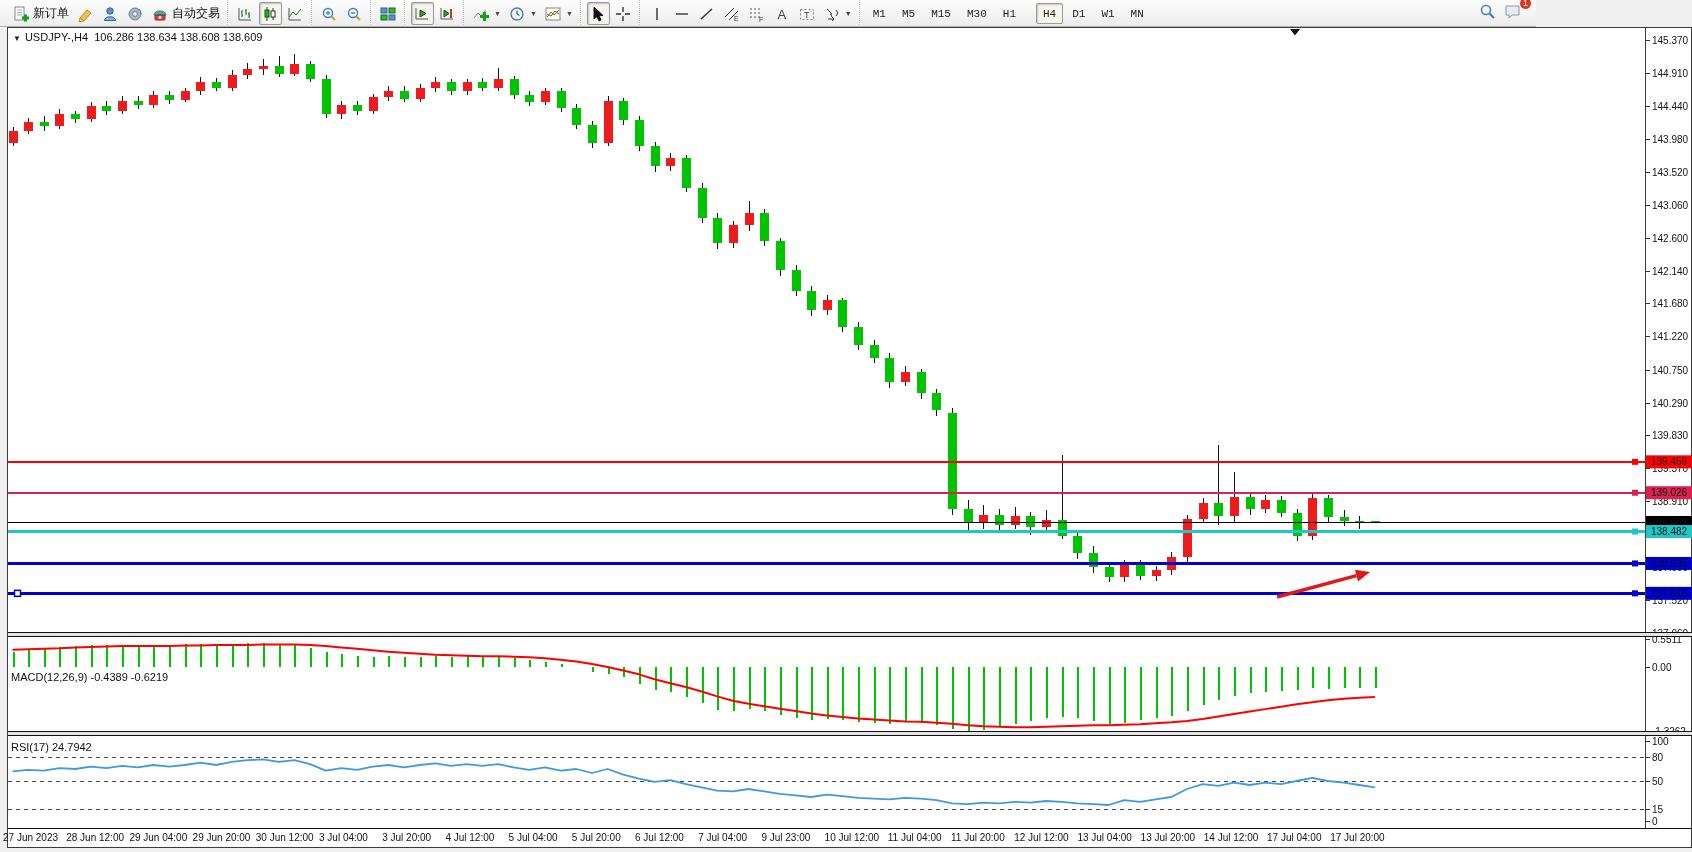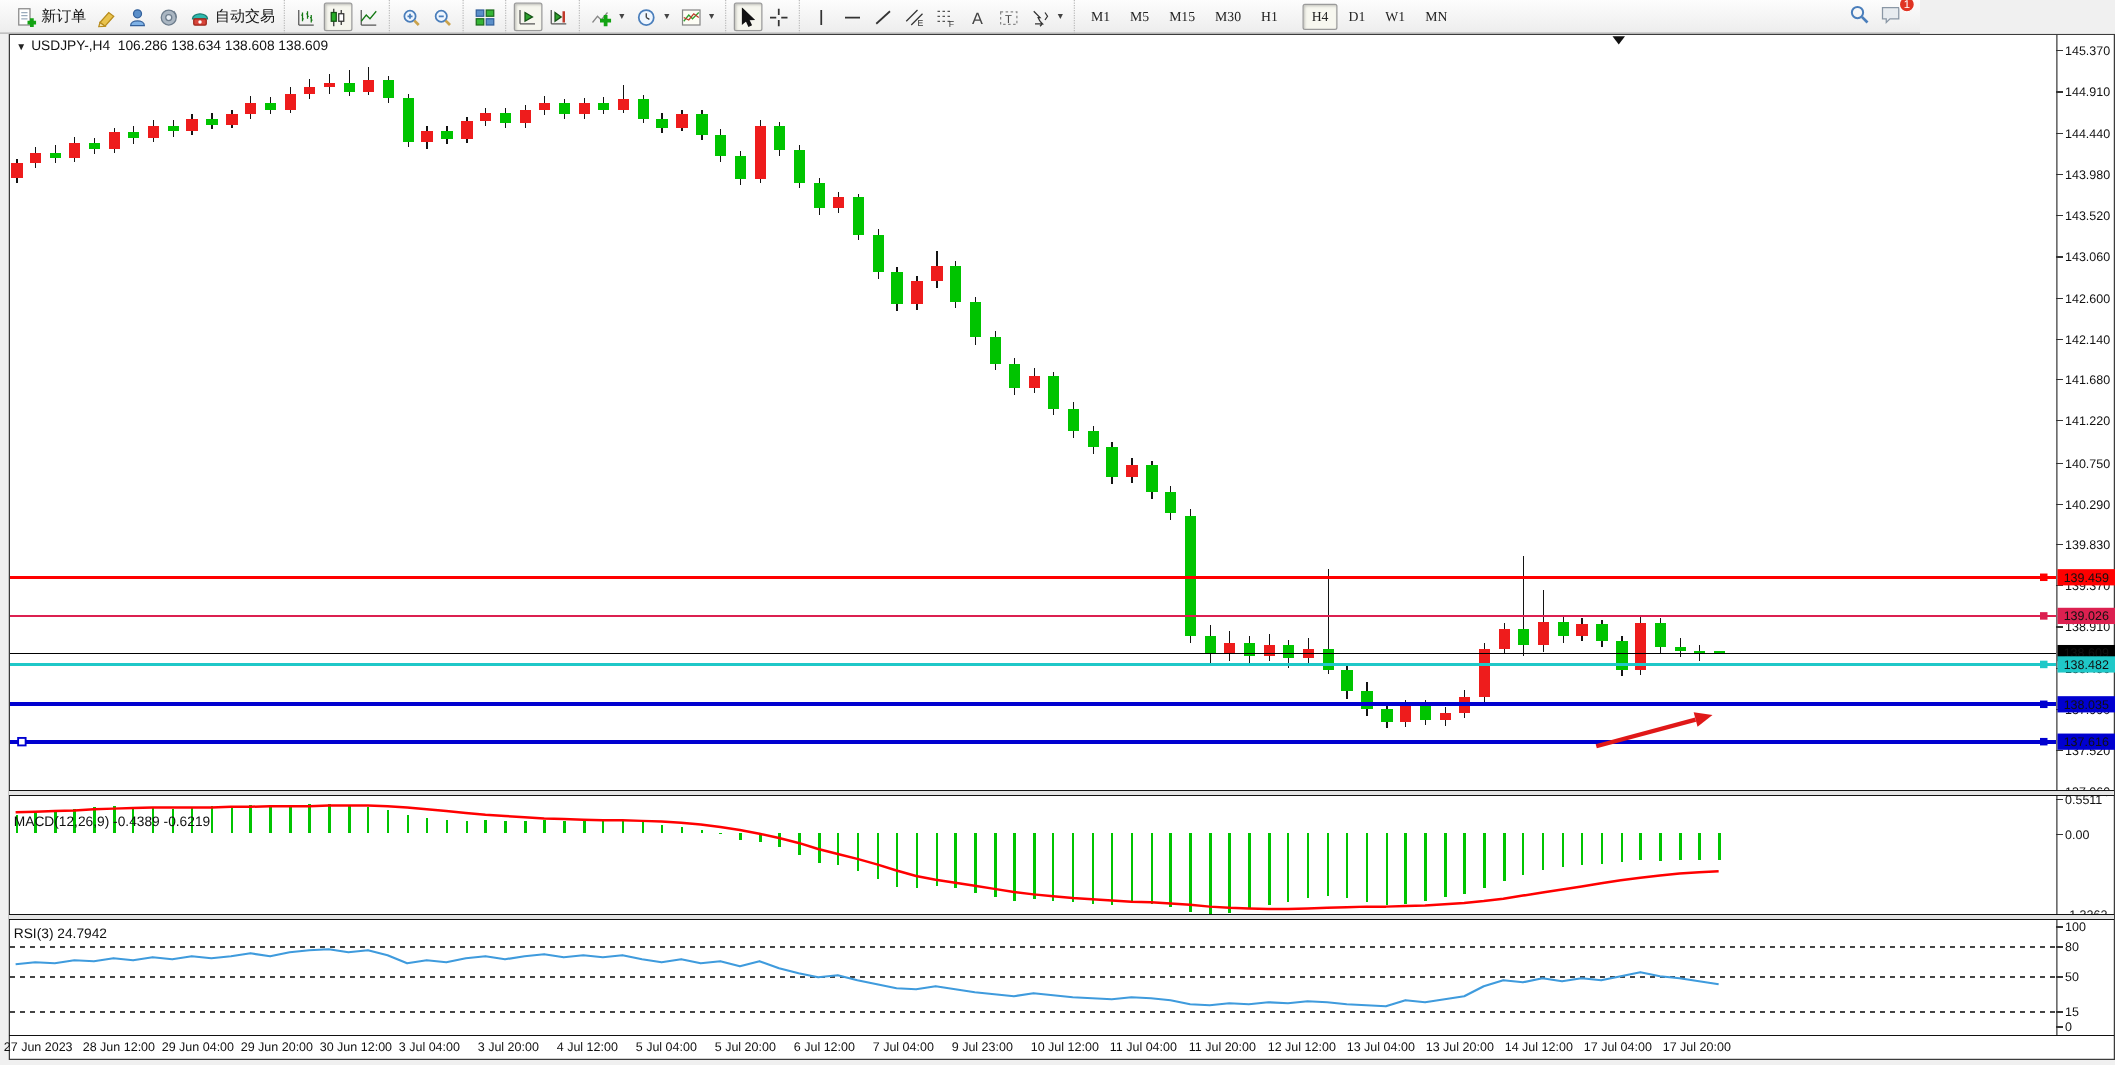--- a/index.html
+++ b/index.html
@@ -16,21 +16,21 @@
   .tgrp:first-child { border-left:none; margin-left:0; }
   .tbtn { display:flex; align-items:center; gap:4px; border:1px solid transparent;
     background:transparent; height:23px; min-width:23px; padding:0 2px; margin:0 1px;
     border-radius:2px; cursor:default; font-family:inherit; }
   .tbtn.pressed { background:#f6f6ee; border-color:#9a9a9a;
     box-shadow:inset 1px 1px 2px rgba(0,0,0,.22); }
   .tbtn svg { display:block; }
   .tlabel { font-size:12px; color:#111; white-space:nowrap; }
   .caret-dn { font-size:7px; color:#444; margin-left:1px; }
   .tfbtn { font-size:11px; color:#222; border:1px solid transparent; background:transparent;
-    height:21px; padding:1px 6px; margin:0 1px; border-radius:2px; font-family:Liberation Serif, serif; }
+    height:21px; padding:1px 6px; margin:0 1px; border-radius:2px; font-family:Liberation Mono, monospace; }
   .tfbtn.active { background:#f7f7ef; border-color:#9a9a9a; box-shadow:inset 1px 1px 2px rgba(0,0,0,.2);margin-left:12px; }
   .spacer { flex:1; }
   .chatwrap { position:relative; margin-right:6px; }
   .badge { position:absolute; top:-3px; right:-6px; min-width:13px; height:13px;
     background:#e03423; border:1px solid #fff; border-radius:8px; color:#fff;
     font-size:9px; line-height:11px; text-align:center; padding:0 2px; }
 
   
   #chart-svg { position:absolute; left:0; top:27px; }
   #chart-svg text { font-family:"Liberation Sans","DejaVu Sans",sans-serif; font-size:10px; fill:#111; }
@@ -692,23 +692,23 @@
         <line x1="1277" y1="597" x2="1356.4799767499335" y2="575.6344148521684" stroke="#E01818" stroke-width="3.5"></line>
         <polygon points="1370,572 1358.0375831151484,581.4287105307684 1354.9223703847185,569.8401191735685" fill="#E01818"></polygon>
       </g>
       <polygon points="1290,29 1300,29 1295,35.5" fill="#111"></polygon>
     </svg>
 
   <div class="overlay" style="left:13px; top:31px;">
     <span class="caret">▼</span><span>USDJPY-,H4</span>&nbsp;&nbsp;<span>106.286 138.634 138.608 138.609</span>
   </div>
 
-  <div class="overlay" style="left:11px; top:652px;">
+  <div class="overlay" style="left:11px; top:671px;">
     <span>MACD(12,26,9)</span>
     <span>-0.4389 -0.6219</span>
   </div>
 
   <div class="overlay" style="left:11px; top:741px;">
-    <span>RSI(3)</span>
+    <span>RSI(17)</span>
     <span>24.7942</span>
   </div>
 
 </div>
 
 </body></html>

